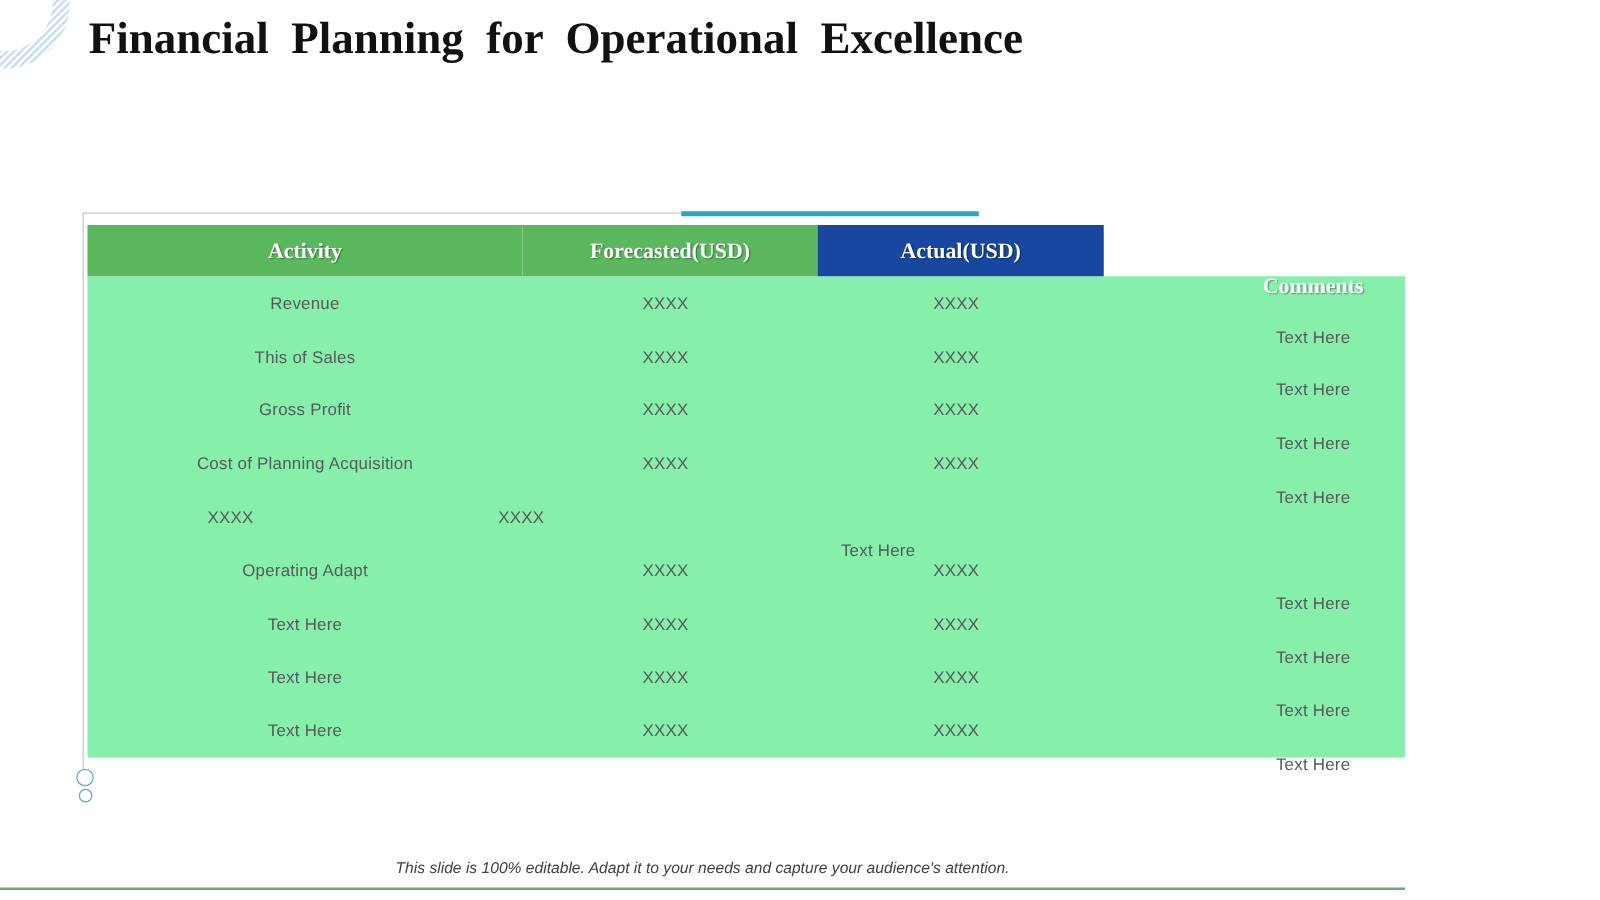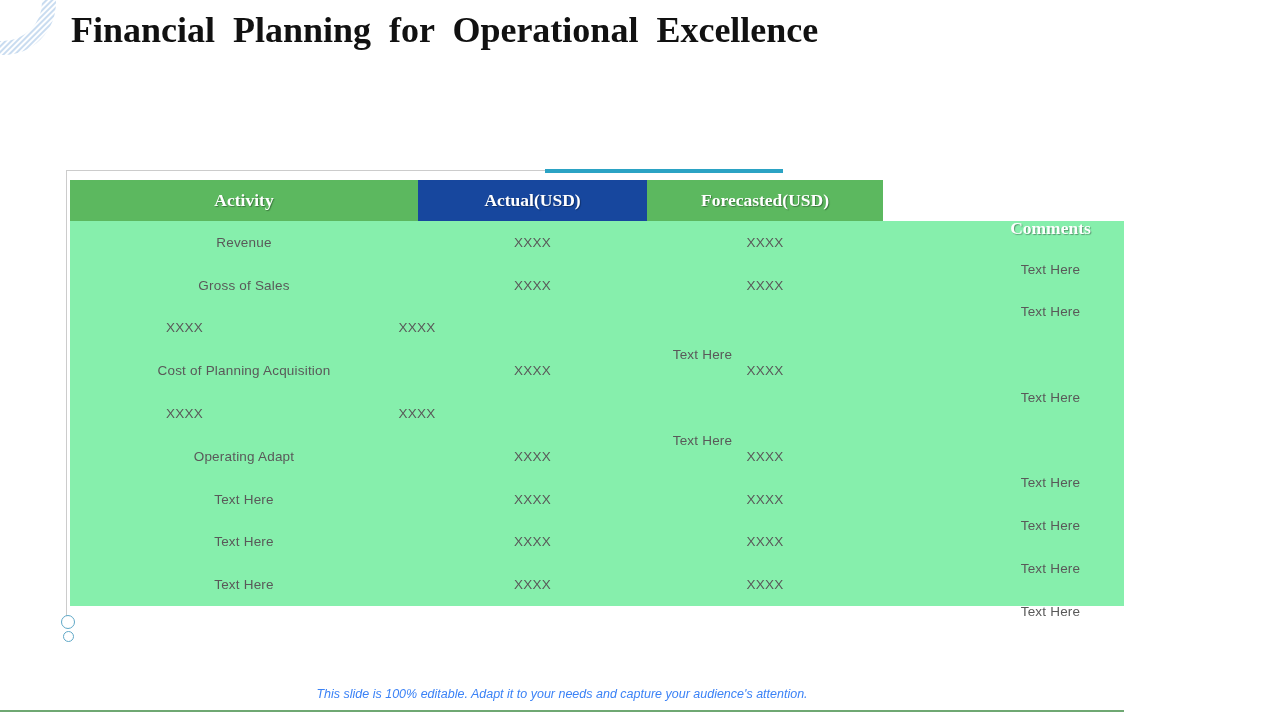--- a/index.html
+++ b/index.html
@@ -53,21 +53,21 @@
     column-gap:7.5px; row-gap:7px;
   }
   .dot {
     width:8px; height:8px; border-radius:50%;
     border:2.4px solid #2a5ca8; background:#ffffff; box-sizing:border-box;
   }
 
   
   .footer-note {
     position:absolute; left:0; right:0; top:687px; text-align:center;
-    font-style:italic; font-size:12.5px; color:#3b82f6;
+    font-style:italic; font-size:12.5px; color:#404040;
   }
   .bottom-line { position:absolute; left:0; top:710px; width:1280px; height:2px; background:#6fa873; }
 </style>
 </head>
 <body>
 
 <div class="slide">
 
   <svg class="corner-arc" width="78" height="78" viewBox="0 0 78 78">
     <defs>
@@ -81,38 +81,39 @@
 
   <h1 class="title">Financial Planning for Operational Excellence</h1>
 
   <div class="frame-top"></div>
   <div class="frame-left"></div>
   <div class="accent-teal"></div>
 
   <div class="fin-table">
     <div class="thead">
       <div class="th th-green c0">Activity</div>
+      <div class="th th-green c2">Forecasted(USD)</div>
       <div class="th th-blue  c1">Actual(USD)</div>
-      <div class="th th-green c2">Forecasted(USD)</div>
       <div class="th th-blue  c3">Comments</div>
     </div>
     <div class="tbody">
       <div class="tr">
         <div class="td c0">Revenue</div>
         <div class="td c1">XXXX</div>
         <div class="td c2">XXXX</div>
         <div class="td c3">Text Here</div>
       </div>
       <div class="tr">
-        <div class="td c0">Gross of Sales</div>
+        <div class="td c0">This of Sales</div>
         <div class="td c1">XXXX</div>
         <div class="td c2">XXXX</div>
         <div class="td c3">Text Here</div>
       </div>
       <div class="tr">
+        <div class="td c0">Gross Profit</div>
         <div class="td c1">XXXX</div>
         <div class="td c2">XXXX</div>
         <div class="td c3">Text Here</div>
       </div>
       <div class="tr">
         <div class="td c0">Cost of Planning Acquisition</div>
         <div class="td c1">XXXX</div>
         <div class="td c2">XXXX</div>
         <div class="td c3">Text Here</div>
       </div>

